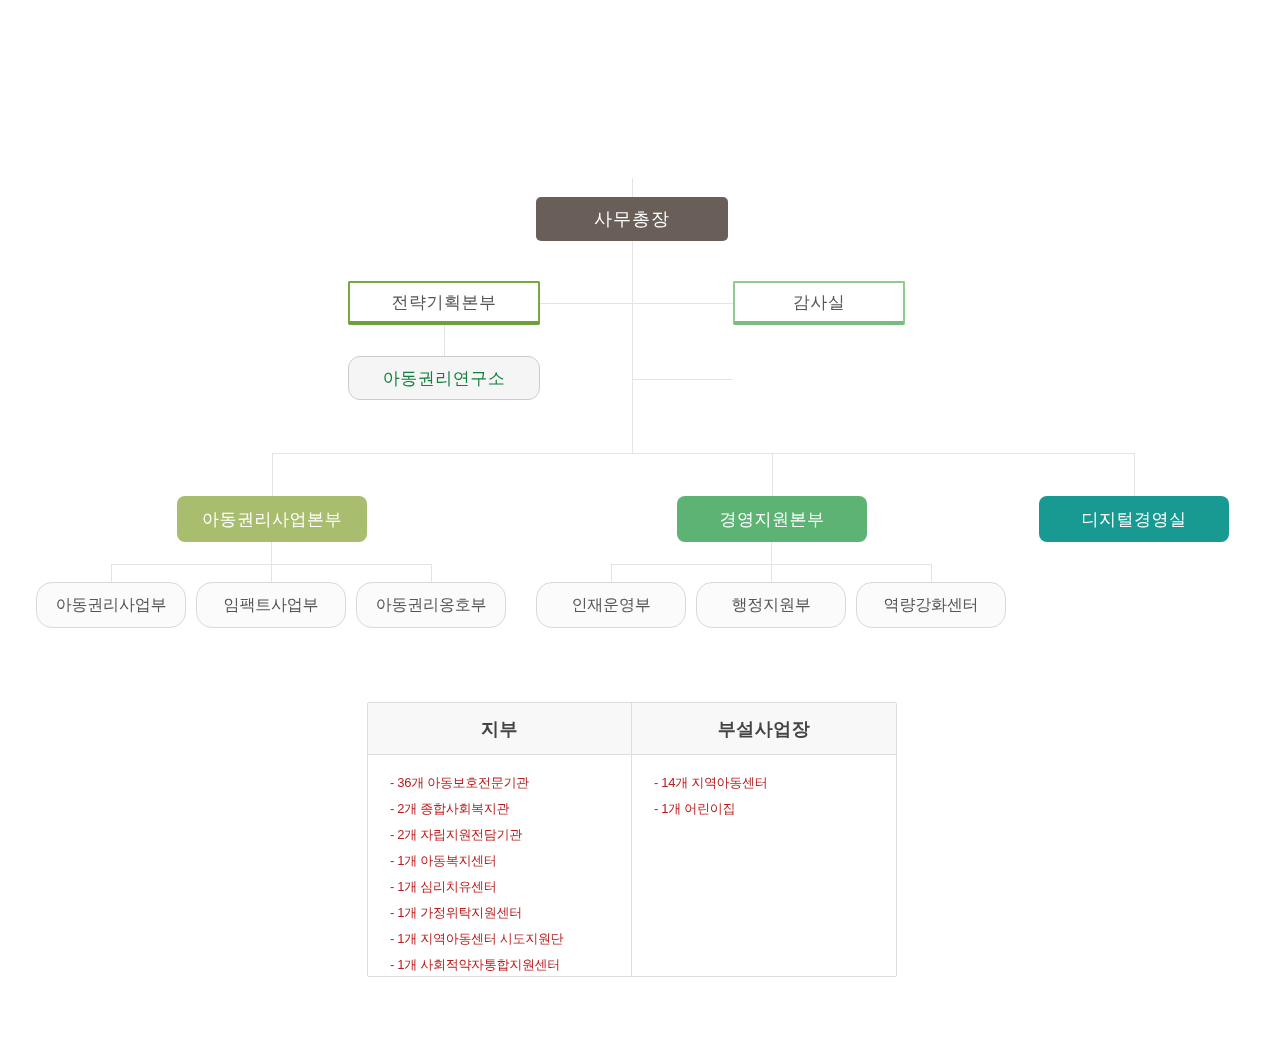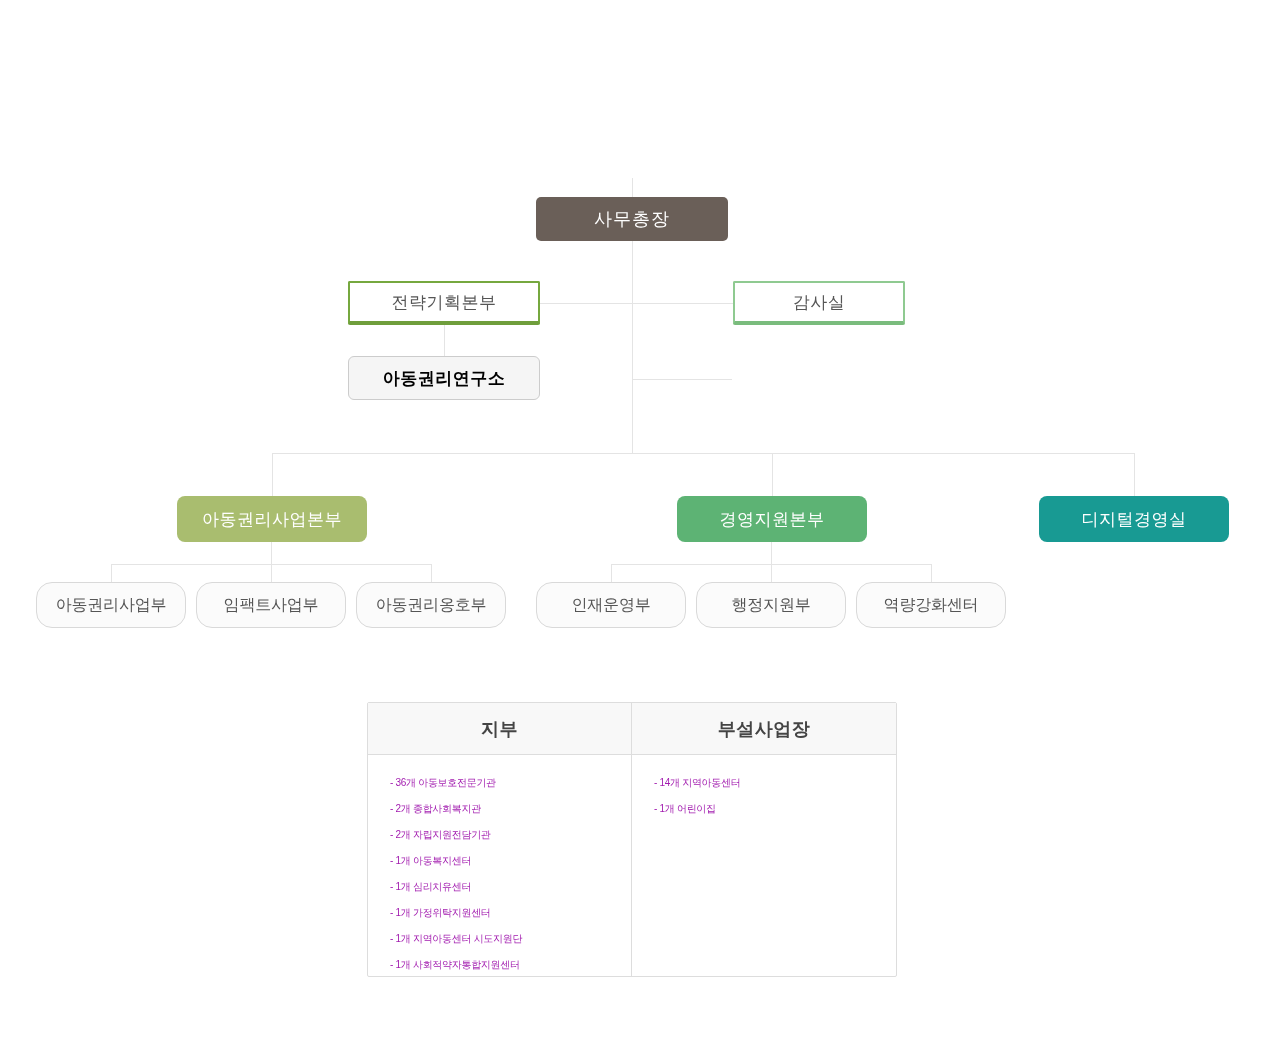--- a/index.html
+++ b/index.html
@@ -18,22 +18,22 @@
     color:#fff;font-size:20px;font-weight:700;letter-spacing:1px;}
 
   .secretary{left:536px;top:197px;width:192px;height:44px;border-radius:5px;
     color:#fff;font-size:18px;font-weight:500;letter-spacing:1px;}
 
   .outlined{background:#fff;border-style:solid;border-width:2px;border-bottom-width:4px;
     border-radius:2px;color:#555;font-size:17px;font-weight:500;letter-spacing:.5px;}
   .strategic{left:348px;top:281px;width:192px;height:44px;}
   .audit{left:733px;top:281px;width:172px;height:44px;}
 
-  .research{left:348px;top:356px;width:192px;height:44px;border:1px solid #ccc;border-radius:6px;
-    color:#000000;font-size:17px;font-weight:700;letter-spacing:.5px;}
+  .research{left:348px;top:356px;width:192px;height:44px;border:1px solid #ccc;border-radius:12px;
+    color:#15803d;font-size:17px;font-weight:400;letter-spacing:.5px;}
 
   .hq{top:496px;width:190px;height:46px;border-radius:8px;color:#fff;font-size:17px;font-weight:500;letter-spacing:.5px;}
   .hq-0{left:177px;}
   .hq-1{left:677px;}
   .hq-2{left:1039px;}
 
   .dept{top:582px;width:150px;height:46px;background:#fbfbfb;border:1px solid #d9d9d9;border-radius:16px;
     color:#555;font-size:16px;letter-spacing:-0.2px;}
   .dept-0{left:36px;}
   .dept-1{left:196px;}
@@ -44,21 +44,21 @@
 
   
   .info-table{position:absolute;left:367px;top:702px;width:530px;height:275px;
     border:1px solid #ddd;border-radius:2px;display:flex;box-sizing:border-box;background:#fff;z-index:2;}
   .tbl-col{width:50%;box-sizing:border-box;display:flex;flex-direction:column;}
   .tbl-col:first-child{border-right:1px solid #ddd;}
   .tbl-head{height:51px;background:#f8f8f8;border-bottom:1px solid #ddd;
     display:flex;align-items:center;justify-content:center;
     font-size:18px;font-weight:700;color:#444;letter-spacing:.5px;flex:0 0 auto;}
   .tbl-body{padding:15px 10px 0 22px;}
-  .tbl-item{font-size:10px;color:#a21caf;line-height:26px;letter-spacing:-0.3px;white-space:nowrap;}
+  .tbl-item{font-size:13px;color:#b91c1c;line-height:26px;letter-spacing:-0.3px;white-space:nowrap;}
 </style>
 </head>
 <body>
 
 <div class="canvas">
 
   <div class="vline" style="left:632px;top:178px;height:19px;"></div>
   <div class="vline" style="left:632px;top:241px;height:212px;"></div>
   <div class="hline" style="left:540px;top:303px;width:193px;"></div>
   <div class="vline" style="left:444px;top:325px;height:31px;"></div>

